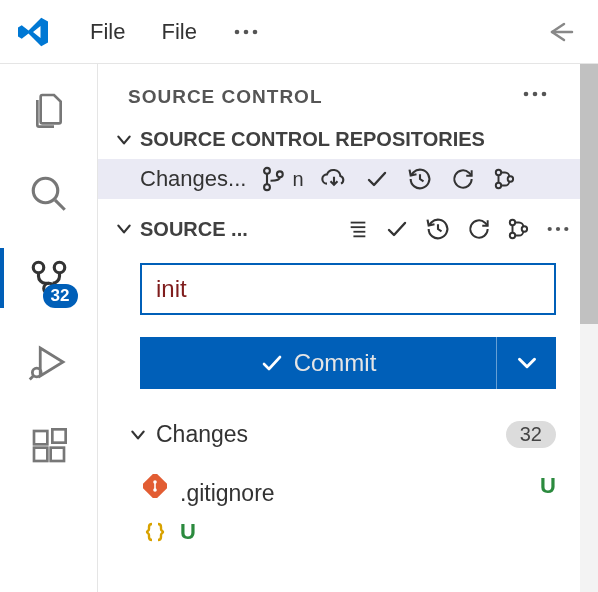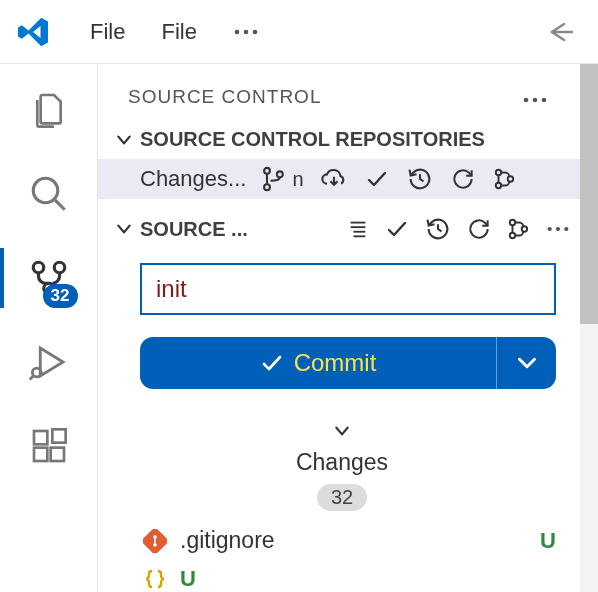--- a/index.html
+++ b/index.html
@@ -15,48 +15,48 @@
   .activitybar { width: 98px; border-right: 1px solid #e5e5e5; display: flex; flex-direction: column; align-items: center; padding-top: 22px; gap: 36px; }
   .act-item { width: 66px; height: 48px; display: flex; align-items: center; justify-content: center; position: relative; cursor: pointer; }
   .act-item.active::before { content: ""; position: absolute; left: -16px; top: -6px; bottom: -6px; width: 4px; background: #005fb8; }
   .badge { position: absolute; bottom: -6px; right: 4px; background: #005fb8; color: #fff; font-size: 17px; font-weight: 600; border-radius: 14px; padding: 2px 8px; min-width: 28px; text-align: center; }
   
   .panel { flex: 1; display: flex; position: relative; }
   .panel-body { flex: 1; padding: 0; }
   .scrollbar { width: 18px; background: #f3f3f3; }
   .scrollthumb { width: 100%; height: 260px; background: #c1c1c1; margin-top: 0; }
   
-  .panel-title-row { display: flex; align-items: flex-end; padding: 22px 24px 12px 30px; }
+  .panel-title-row { display: flex; align-items: flex-start; padding: 22px 24px 12px 30px; font-weight: bold; }
   .panel-title { font-size: 19px; letter-spacing: 1px; color: #555; flex: 1; }
   .panel-more { padding: 4px 8px; }
   
   .section-header { display: flex; align-items: center; padding: 8px 10px 8px 16px; gap: 6px; }
   .chev { width: 20px; height: 20px; display:flex; align-items:center; justify-content:center; }
   .section-title { font-size: 20px; font-weight: 700; color: #404040; white-space: nowrap; }
   .section-actions { margin-left: auto; display: flex; align-items: center; gap: 14px; }
   .ico-btn { display:flex; align-items:center; justify-content:center; cursor:pointer; }
   
   .repo-row { display: flex; align-items: center; padding: 6px 10px 6px 42px; gap: 12px; background: #eaeaf4; }
   .repo-name { font-size: 22px; color: #333; flex: 0 0 auto; max-width: 110px; overflow:hidden; text-overflow:ellipsis; white-space:nowrap; }
   .repo-actions { display:flex; align-items:center; gap:16px; margin-left: 2px; }
   
   .commit-box { margin: 12px 24px 14px 42px; }
   .msg-input { width: 100%; border: 2px solid #005fb8; font-size: 24px; padding: 10px 14px; outline: none; color: #7f1d1d; }
   .msg-input::placeholder { color: #888; }
-  .commit-btn { margin-top: 22px; width: 100%; display: flex; background: #005fb8; color: #fde047; border: none; border-radius: 13px; overflow: hidden; height: 52px; cursor:pointer; }
+  .commit-btn { margin-top: 22px; width: 100%; display: flex; background: #005fb8; color: #e5e5e5; border: none; border-radius: 0; overflow: hidden; height: 52px; cursor:pointer; }
   .commit-main { flex: 1; display: flex; align-items: center; justify-content: center; gap: 10px; font-size: 24px; }
   .commit-drop { width: 60px; border-left: 1px solid rgba(255,255,255,0.4); display:flex; align-items:center; justify-content:center; }
   
-  .changes-header { display:flex; align-items:center; padding: 18px 24px 10px 30px; gap: 8px; flex-direction: column; }
+  .changes-header { display:flex; align-items:center; padding: 18px 24px 10px 30px; gap: 8px; }
   .changes-title { font-size: 23px; color: #333; flex:1; }
   .count-badge { background: #dcdcdc; color: #444; font-size: 20px; border-radius: 16px; padding: 2px 14px; }
   
   .file-row { display:flex; align-items:center; padding: 6px 24px 6px 44px; gap: 12px; }
   .file-icon { width: 26px; height:26px; display:flex; align-items:center; justify-content:center; }
-  .file-name { font-size: 23px; color: #333; flex:1; }
+  .file-name { font-size: 23px; color: #333; flex:1;margin-top:16px; }
   .file-status { font-size: 22px; font-weight: 700; color: #2b8a3e; }
   
   svg { display:block; }
   .stroke-dim { stroke:#777; }
 </style>
 </head>
 <body>
 
 <div class="titlebar">
   <div class="logo">

